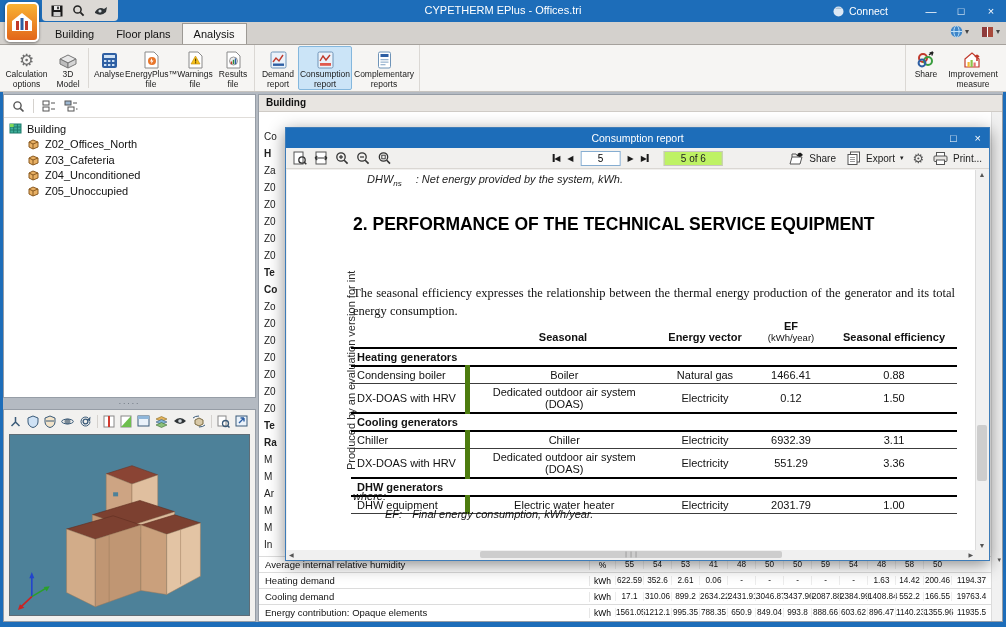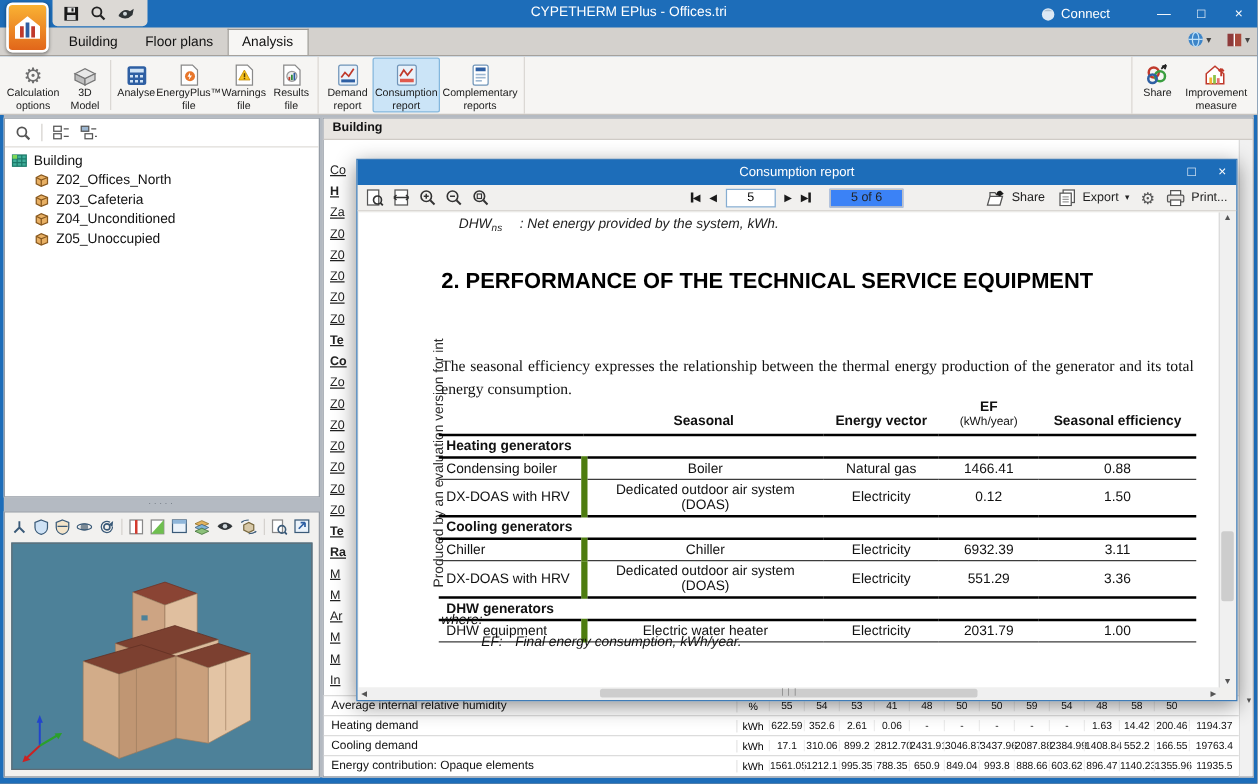--- a/index.html
+++ b/index.html
@@ -43,41 +43,41 @@
   .tchild{margin-left:18px;}
   .splitdots{position:absolute;left:0;top:308px;width:253px;height:8px;text-align:center;font-size:7px;letter-spacing:2px;color:#5c6670;line-height:8px;}
   .v3d-panel{left:0;top:317px;width:253px;bottom:0;background:#f2f1ef;}
   .v3d-toolbar{height:22px;display:flex;align-items:center;gap:5px;padding:0 5px;}
   .v3d-toolbar .tsep{height:13px;}
   .viewport{position:absolute;left:5px;top:24px;right:5px;bottom:5px;border:1px solid #5e6d77;background:#4d8199;}
   
   .main-panel{left:255px;top:2px;right:0;bottom:0;background:#fff;border:1px solid #969da6;}
   .main-header{height:17px;background:#e8e5e1;border-bottom:1px solid #cfcbc6;font-size:10px;font-weight:bold;color:#111;padding:2px 7px;}
   .frags{position:absolute;left:5px;top:36px;width:26px;overflow:hidden;}
-  .frag{height:17px;font-size:10px;color:#222;white-space:nowrap;text-decoration:underline;}
+  .frag{height:17px;font-size:10px;color:#222;white-space:nowrap;}
   .frag:nth-child(2),.frag:nth-child(9),.frag:nth-child(10),.frag:nth-child(18),.frag:nth-child(19){font-weight:bold;}
   .main-vscroll{position:absolute;right:0;top:17px;bottom:0;width:11px;background:#f1f1f1;border-left:1px solid #dcdcdc;}
   .main-vscroll .ar{position:absolute;right:1px;top:444px;font-size:7px;color:#555;}
   .brows{position:absolute;left:0;right:11px;bottom:1px;}
   .brow{display:grid;grid-template-columns:330px 26px repeat(12,28px) 40px;height:16px;border-top:1px solid #dcdcdc;align-items:center;background:#fff;}
   .brow .rl{font-size:9.5px;padding-left:6px;color:#111;white-space:nowrap;overflow:hidden;}
   .brow .u{font-size:8.5px;text-align:center;border-left:1px solid #e6e6e6;}
   .brow .nv{font-size:8.2px;text-align:center;border-left:1px solid #ededed;white-space:nowrap;color:#111;}
   .brow .tt{font-weight:normal;}
   
   .modal{position:absolute;left:285px;top:127px;width:705px;height:434px;background:#f1f0ee;border:1px solid #3e7cb8;box-shadow:0 4px 16px rgba(0,0,0,.45);z-index:20;}
   .m-title{height:20px;background:#1d6db9;color:#fff;font-size:10.5px;display:flex;align-items:center;justify-content:center;position:relative;}
   .m-ctl{position:absolute;right:8px;top:0;display:flex;gap:18px;font-size:11px;line-height:20px;}
   .m-toolbar{height:21px;display:flex;align-items:center;padding:0 7px;position:relative;font-size:10px;color:#222;border-bottom:1px solid #dad7d3;}
   .mt-left{display:flex;align-items:center;gap:7px;}
   .mt-nav{position:absolute;left:50%;transform:translateX(-50%);display:flex;align-items:center;gap:7px;}
   .navg{display:flex;align-items:center;font-size:8px;color:#1a1a1a;}
   .vbar{width:2px;height:8px;background:#1a1a1a;}
   .pageinput{width:40px;height:15px;border:1px solid #86add1;font-size:10px;text-align:center;font-family:"Liberation Sans",sans-serif;padding:0;}
-  .pageof{border:1px solid #c8c5c1;background:#3b82f6;font-size:10px;padding:1px 16px;margin-left:8px;}
+  .pageof{border:1px solid #c8c5c1;background:#bef264;font-size:10px;padding:1px 16px;margin-left:8px;}
   .mt-right{margin-left:auto;display:flex;align-items:center;gap:5px;}
   .mt-right .g{font-size:13px;color:#555;line-height:1;}
   .doc-area{position:absolute;left:1px;top:42px;right:14px;bottom:10px;background:#fff;overflow:hidden;}
   .vscroll{position:absolute;right:1px;top:42px;width:13px;bottom:10px;background:#f0f0f0;border-left:1px solid #dcdcdc;}
   .vscroll .a{position:absolute;left:0;width:12px;text-align:center;font-size:7px;color:#555;}
   .vscroll .thumb{position:absolute;left:1px;width:10px;height:56px;top:255px;background:#cdcdcd;border-radius:2px;}
   .hscroll{position:absolute;left:1px;bottom:1px;right:14px;height:9px;background:#f0f0f0;}
   .hscroll .thumb{position:absolute;left:28%;width:44%;top:1px;bottom:1px;background:#cdcdcd;border-radius:2px;}
   .hscroll .grip{position:absolute;left:50%;top:2px;transform:translateX(-50%);font-size:6px;color:#777;line-height:5px;}
   .hscroll .a{position:absolute;font-size:6px;color:#555;top:1px;}
@@ -603,21 +603,21 @@
             <span class="nv">14.42</span>
             <span class="nv">200.46</span>
             <span class="nv tt">1194.37</span>
         </div>
         <div class="brow">
           <span class="rl">Cooling demand</span>
             <span class="u">kWh</span>
             <span class="nv">17.1</span>
             <span class="nv">310.06</span>
             <span class="nv">899.2</span>
-            <span class="nv">2812.70</span>
+            <span class="nv">2634.22</span>
             <span class="nv">2431.91</span>
             <span class="nv">3046.87</span>
             <span class="nv">3437.96</span>
             <span class="nv">2087.88</span>
             <span class="nv">2384.99</span>
             <span class="nv">1408.84</span>
             <span class="nv">552.2</span>
             <span class="nv">166.55</span>
             <span class="nv tt">19763.4</span>
         </div>

